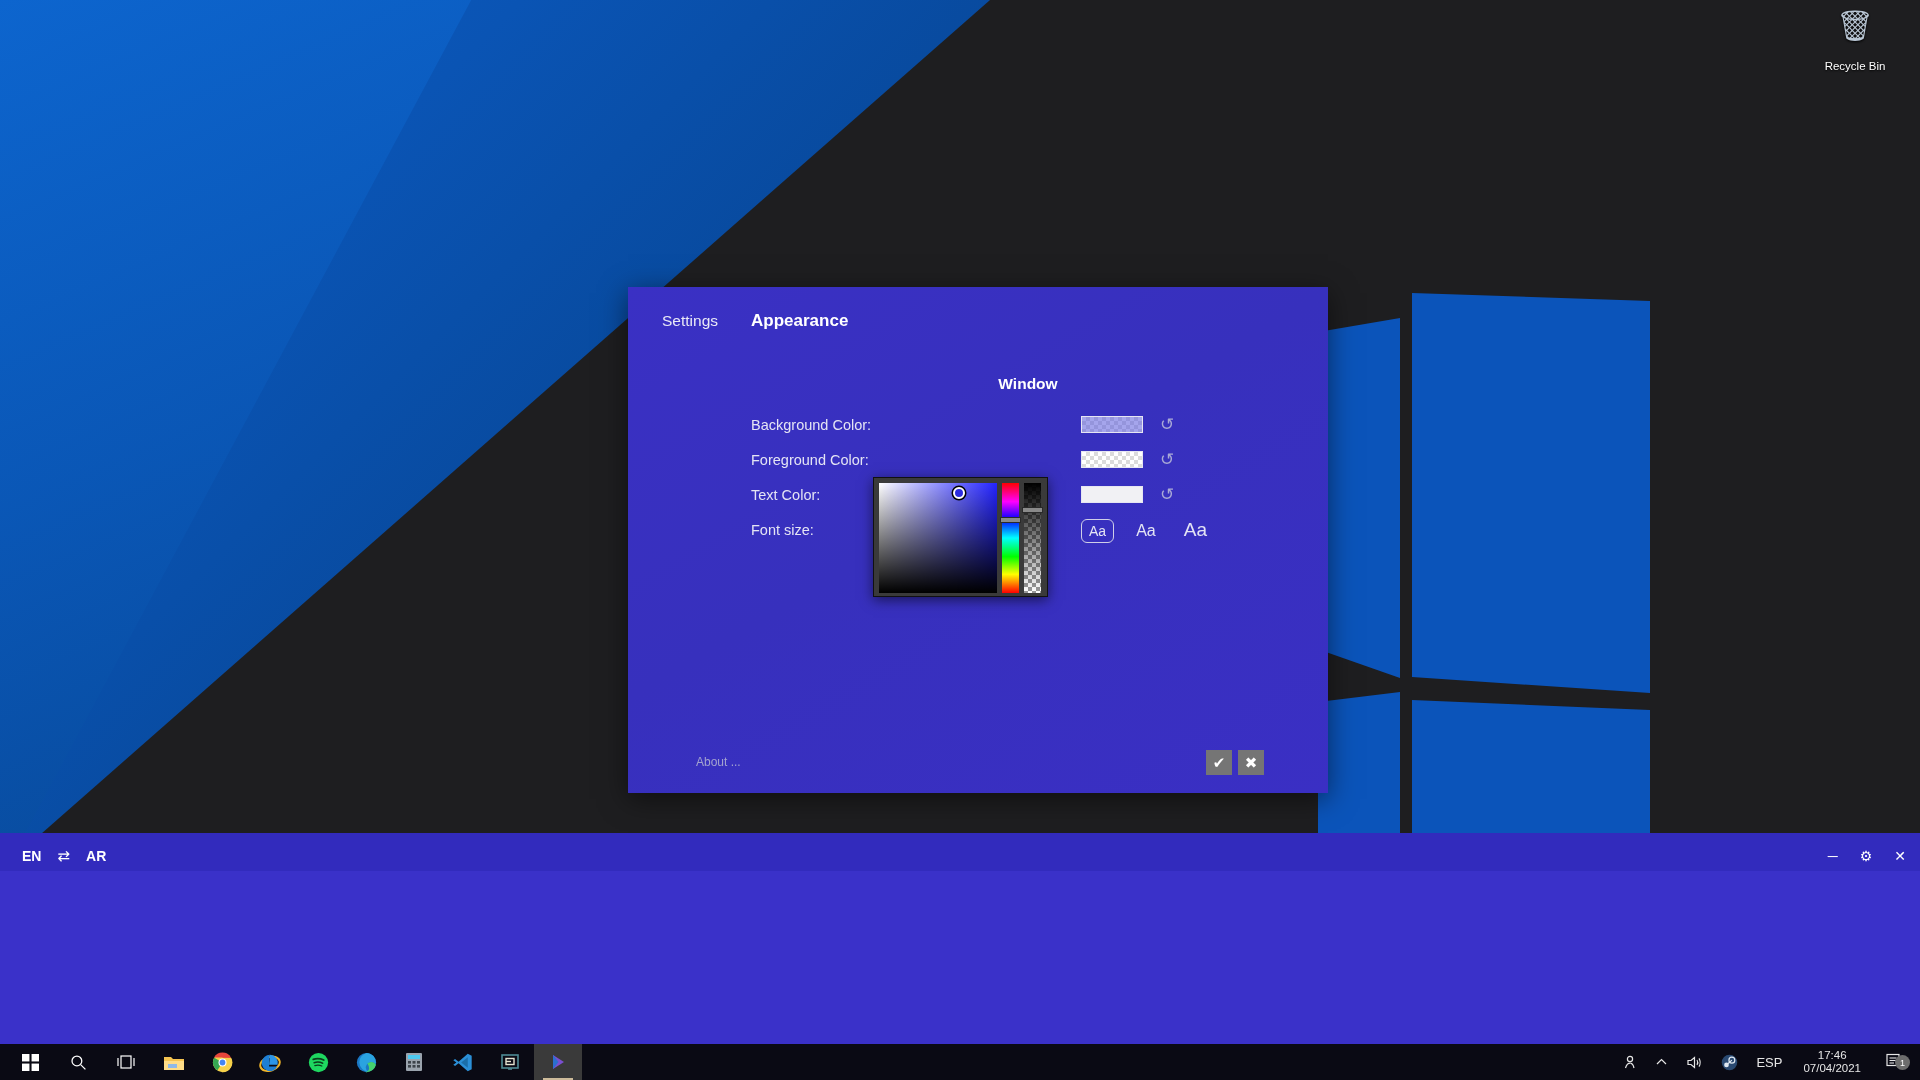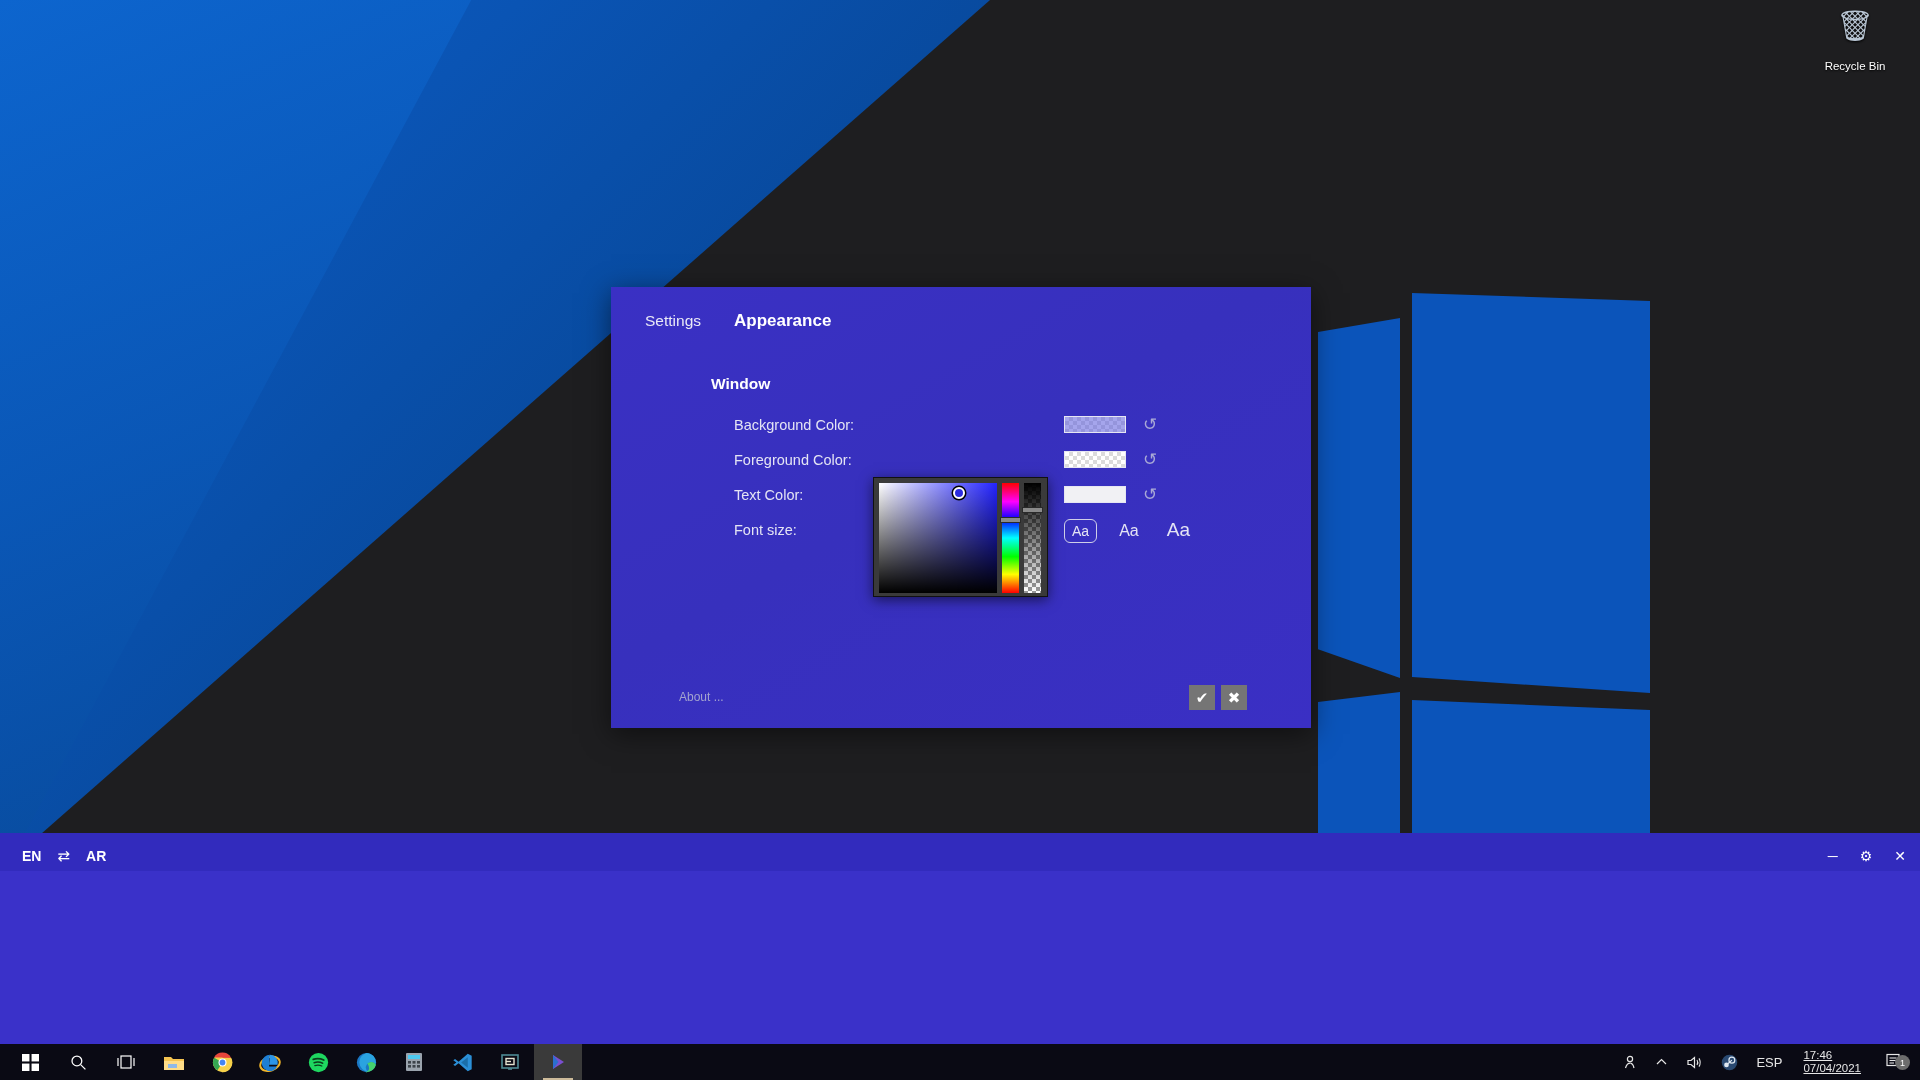--- a/index.html
+++ b/index.html
@@ -33,29 +33,29 @@
   #lp4 { left:1412px; top:700px; width:238px; height:360px;
          clip-path:polygon(0 0, 100% 10px, 100% 100%, 0 88%); }
 
   
   #recycle-bin { position:absolute; right:22px; top:8px; width:86px; text-align:center; }
   #recycle-bin .rb-glyph { font-size:30px; line-height:36px; color:#b9c6d4; filter:drop-shadow(0 1px 1px #000); }
   #recycle-bin .rb-label { color:#fff; font-size:11.5px; margin-top:16px; text-shadow:0 1px 2px #000; }
 
   
   #settings-dialog {
-    position:absolute; left:611px; top:287px; width:700px; height:441px;
+    position:absolute; left:628px; top:287px; width:700px; height:506px;
     background:linear-gradient(150deg,#3a30c4 0%,#3730bd 45%,#3a2fc4 100%);
     box-shadow:0 6px 26px rgba(0,0,0,.5);
   }
   #dialog-tabs { display:flex; align-items:center; gap:33px; padding:24px 0 0 34px; }
   .tab { color:#e9e9f6; font-size:15.5px; cursor:pointer; }
   .tab.active { font-weight:bold; font-size:17px; color:#fff; }
 
-  #section-title { margin:44px 0 0 100px; color:#fff; font-weight:bold; font-size:15.5px; }
+  #section-title { margin:44px 0 0 100px; color:#fff; font-weight:bold; font-size:15.5px;text-align:center; }
 
   .form-row { display:flex; align-items:center; height:35px; margin-left:123px; }
   .form-label { width:330px; color:#e4e4f4; font-size:14.5px; }
   .swatch {
     width:62px; height:17px; border:1px solid #e6e6f2;
     background-image:
       linear-gradient(45deg,rgba(0,0,0,.14) 25%,transparent 25%,transparent 75%,rgba(0,0,0,.14) 75%),
       linear-gradient(45deg,rgba(0,0,0,.14) 25%,transparent 25%,transparent 75%,rgba(0,0,0,.14) 75%);
     background-size:8px 8px; background-position:0 0,4px 4px;
     cursor:pointer;
@@ -126,21 +126,21 @@
   #taskbar { position:absolute; left:0; bottom:0; width:1920px; height:36px;
              background:#0a0a14; display:flex; align-items:center; }
   #tb-left { display:flex; align-items:center; gap:0; padding-left:6px; }
   .tb-item { width:48px; height:36px; display:flex; align-items:center;
              justify-content:center; cursor:pointer; position:relative; }
   .tb-item.active { background:#3a3a3a; }
   .tb-item.active::after { content:""; position:absolute; bottom:0; left:9px; right:9px; height:2px; background:#cdbb9a; }
   #tb-right { margin-left:auto; display:flex; align-items:center; gap:0; padding-right:6px; color:#e6e6e6; }
   .tray-item { padding:0 9px; height:51px; display:flex; align-items:center;
                font-size:13px; cursor:pointer;text-align:right; }
-  #clock { line-height:13px; font-size:11.5px; padding:0 12px; cursor:pointer;text-decoration:underline; }
+  #clock { text-align:center; line-height:13px; font-size:11.5px; padding:0 12px; cursor:pointer; }
   #notif { position:relative; padding:0 12px; cursor:pointer; }
   #notif-badge { position:absolute; right:4px; bottom:2px; width:15px; height:15px;
      background:#6d6d6d; border-radius:50%; color:#fff; font-size:9px;
      display:flex; align-items:center; justify-content:center; }
 </style>
 </head>
 <body>
 
 <div id="desktop">
   <div class="wall-diag"></div>

